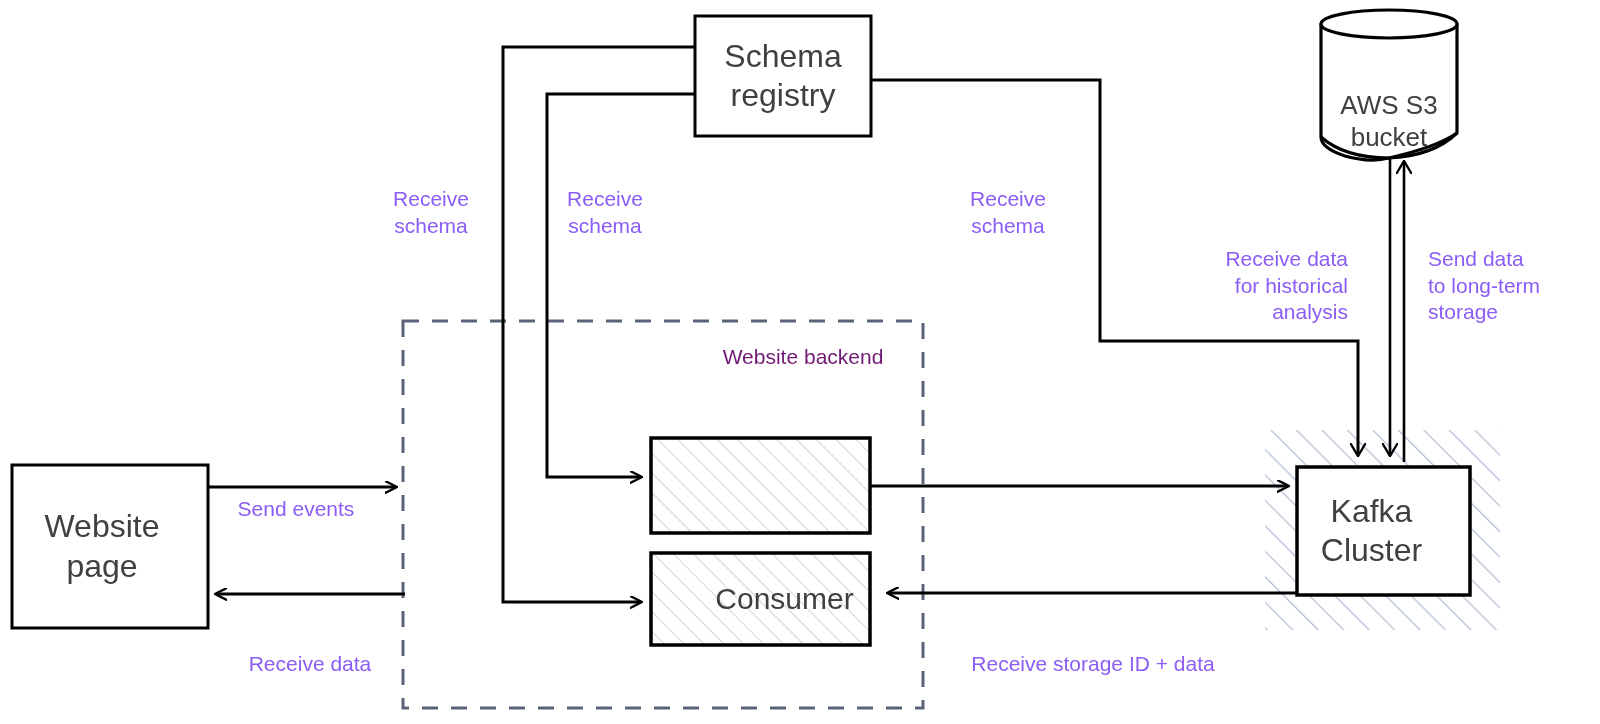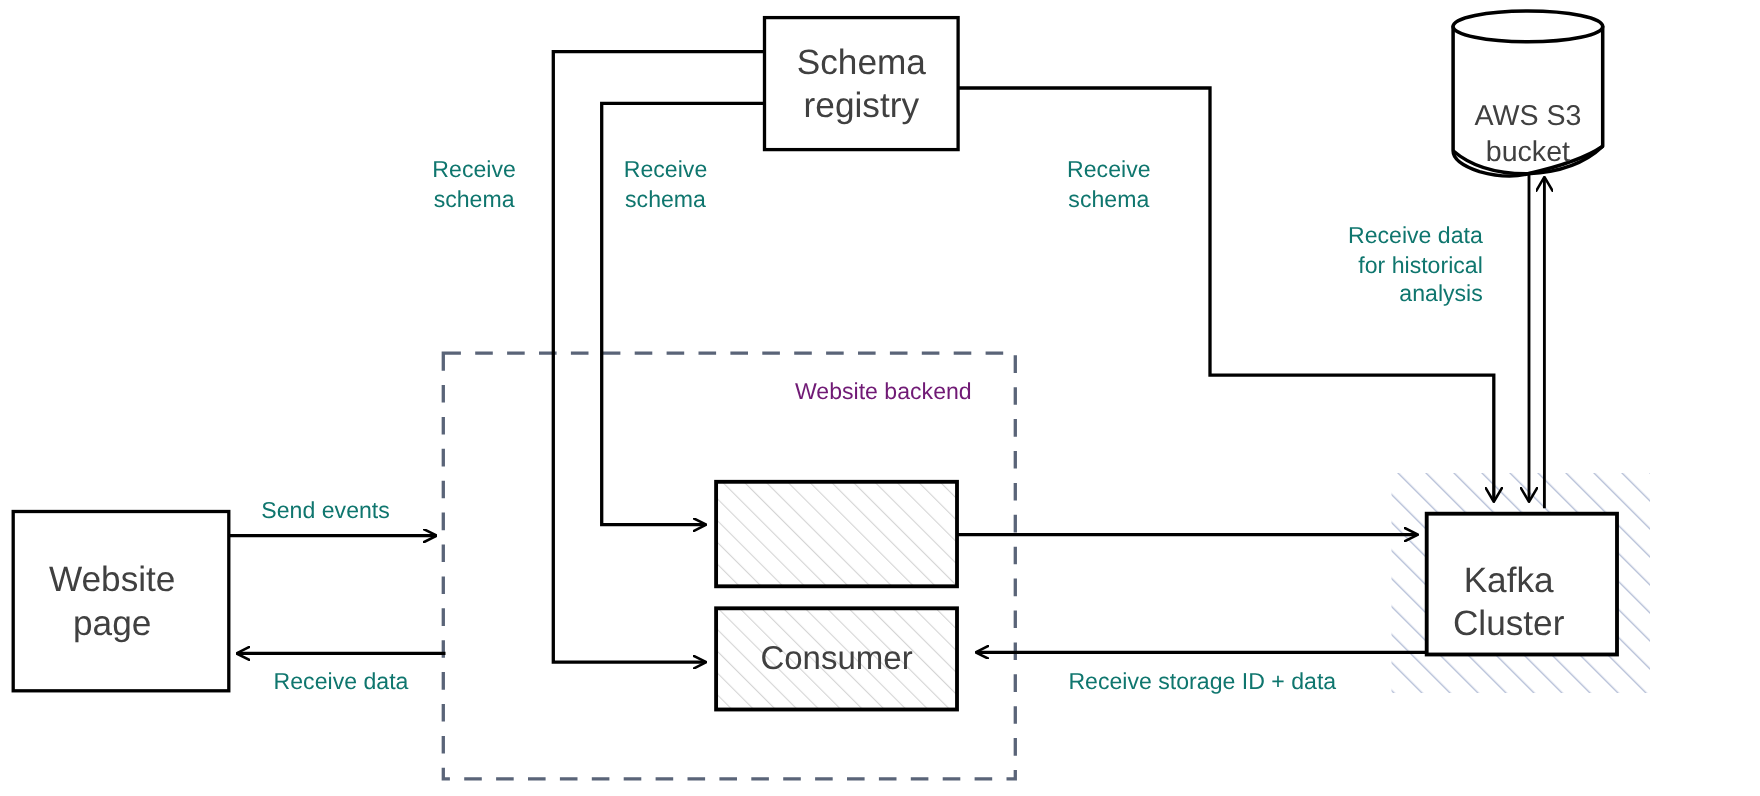--- a/index.html
+++ b/index.html
@@ -29,24 +29,25 @@
     justify-content: center;
     text-align: center;
     color: #404040;
     font-size: 32px;
     line-height: 1.22;
     white-space: pre-line;
     pointer-events: none;
   }
   .edge-label {
     position: absolute;
-    color: #0f766e;
+    color: #8b5cf6;
     font-size: 21px;
     line-height: 1.27;
     white-space: pre-line;
+    margin-top: 44px;
   }
   .edge-label.ctr { text-align: center; }
   .edge-label.lft { text-align: left; }
   .edge-label.rgt { text-align: right; }
   .group-title {
     position: absolute;
     color: #701a75;
     font-size: 21px;
     text-align: center;
   }
@@ -146,23 +147,23 @@
   <div class="node-label" style="left:12px; top:465px; width:180px; height:163px;">Website
 page</div>
 
   <div class="node-label" style="left:695px; top:16px; width:176px; height:120px;">Schema
 registry</div>
 
   <div class="node-label" style="left:1320px; top:55px; width:138px; height:70px; font-size:26px;margin-top:32px;">AWS S3
 bucket</div>
 
 
-  <div class="node-label" style="left:651px; top:553px; width:219px; height:92px; font-size:30px;">Consumer</div>
+  <div class="node-label" style="left:675px; top:553px; width:219px; height:92px; font-size:30px;">Consumer</div>
 
-  <div class="node-label" style="left:1297px; top:467px; width:149px; height:128px;margin-top:16px;">Kafka
+  <div class="node-label" style="left:1297px; top:467px; width:149px; height:128px;">Kafka
 Cluster</div>
 
   <div class="group-title" style="left:663px; top:345px; width:280px;">Website backend</div>
 
   <div class="edge-label ctr" style="left:201px; top:452px; width:190px;">Send events</div>
 
   <div class="edge-label ctr" style="left:215px; top:607px; width:190px;">Receive data</div>
 
   <div class="edge-label ctr" style="left:373px; top:142px; width:116px;">Receive schema</div>
 
@@ -170,14 +171,17 @@
 
   <div class="edge-label ctr" style="left:950px; top:142px; width:116px;">Receive schema</div>
 
 
   <div class="edge-label ctr" style="left:898px; top:607px; width:390px;">Receive storage ID + data</div>
 
   <div class="edge-label rgt" style="left:1168px; top:202px; width:180px;">Receive data
 for historical
 analysis</div>
 
+  <div class="edge-label lft" style="left:1428px; top:202px; width:170px;">Send data
+to long-term
+storage</div>
 
 </div>
 
 </body></html>

